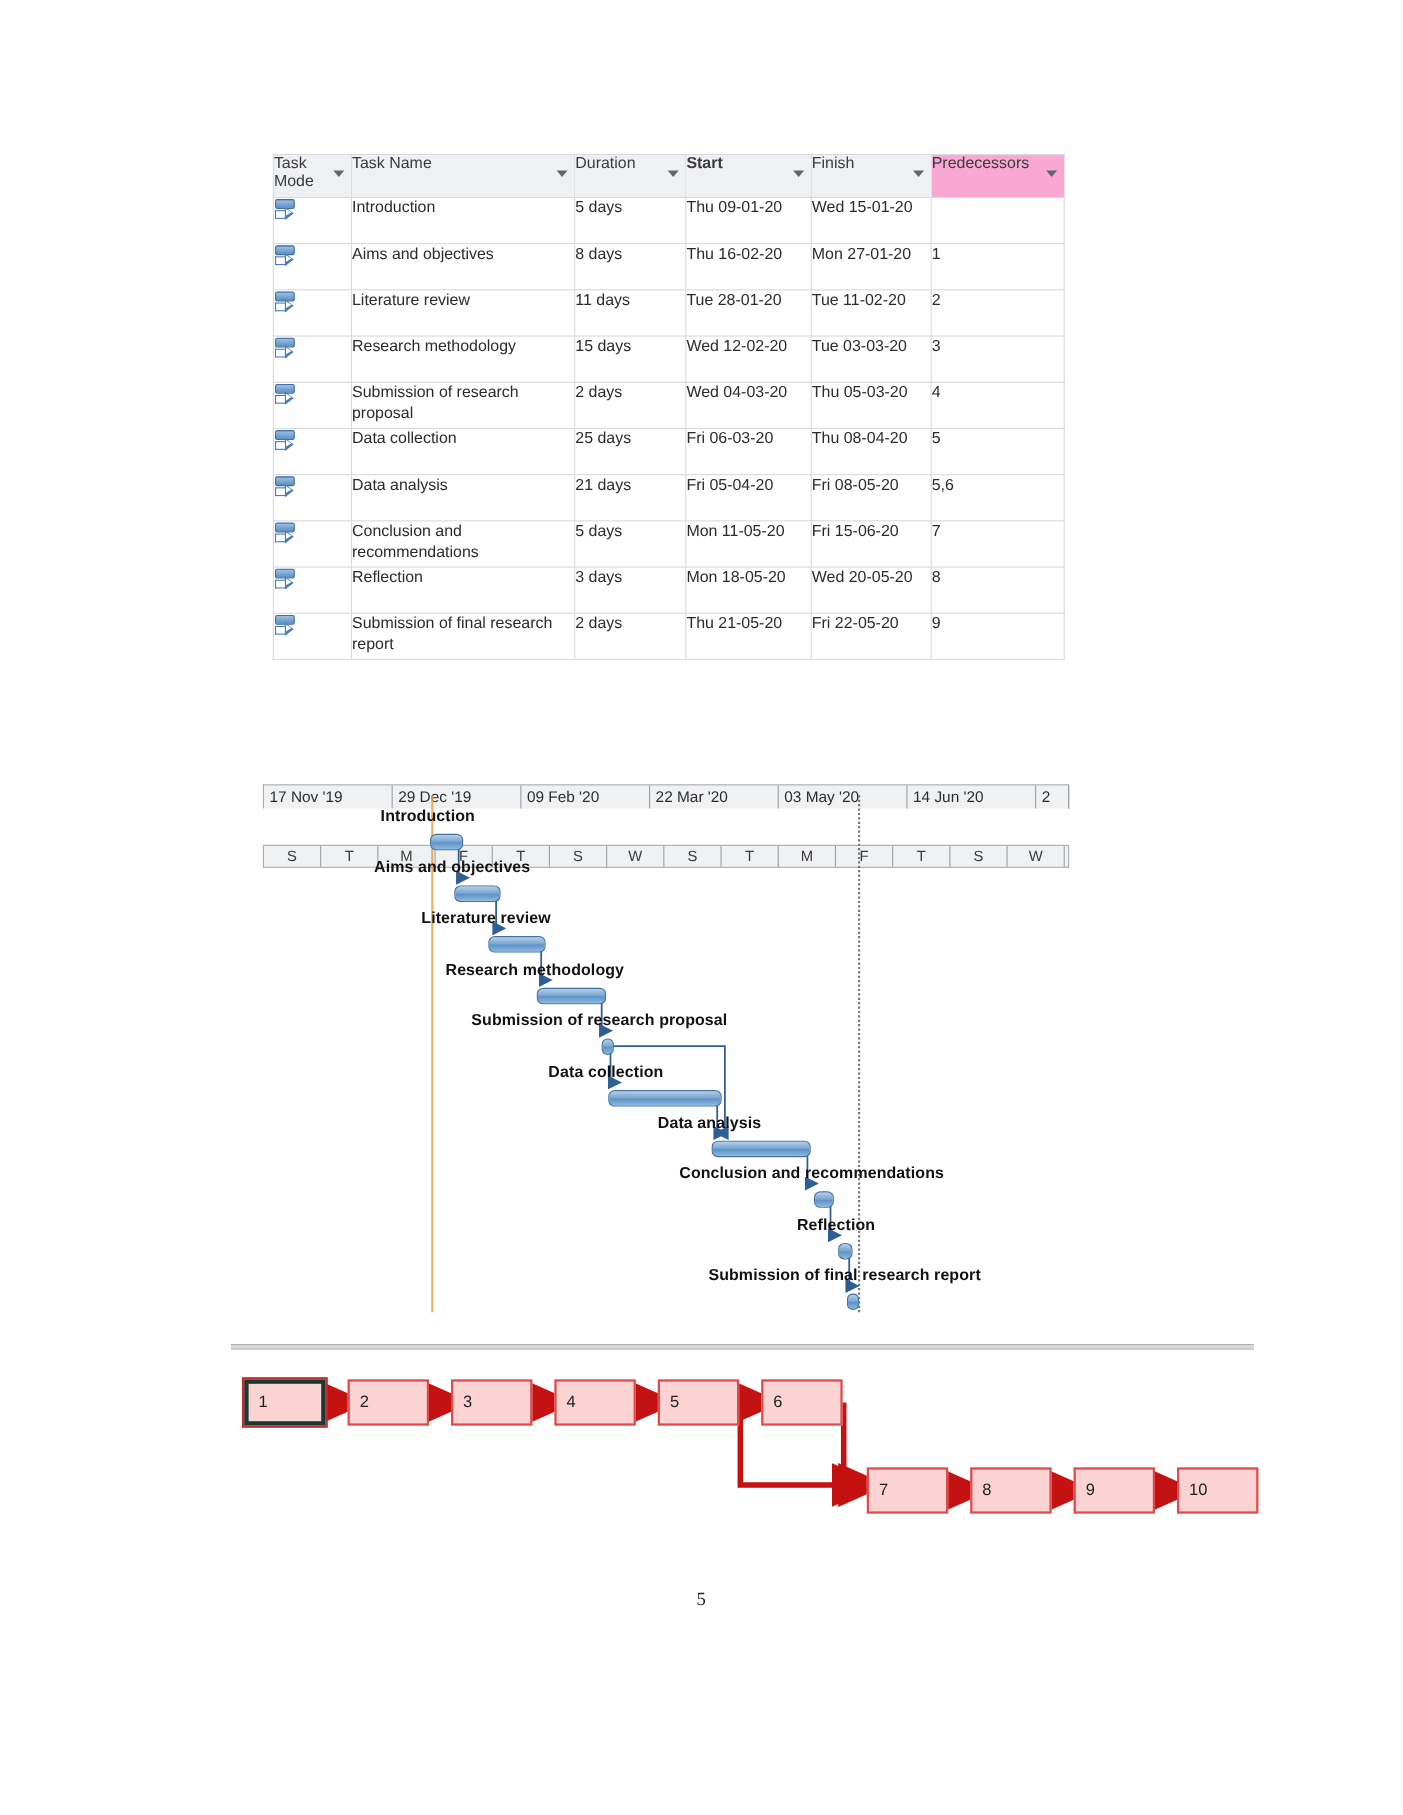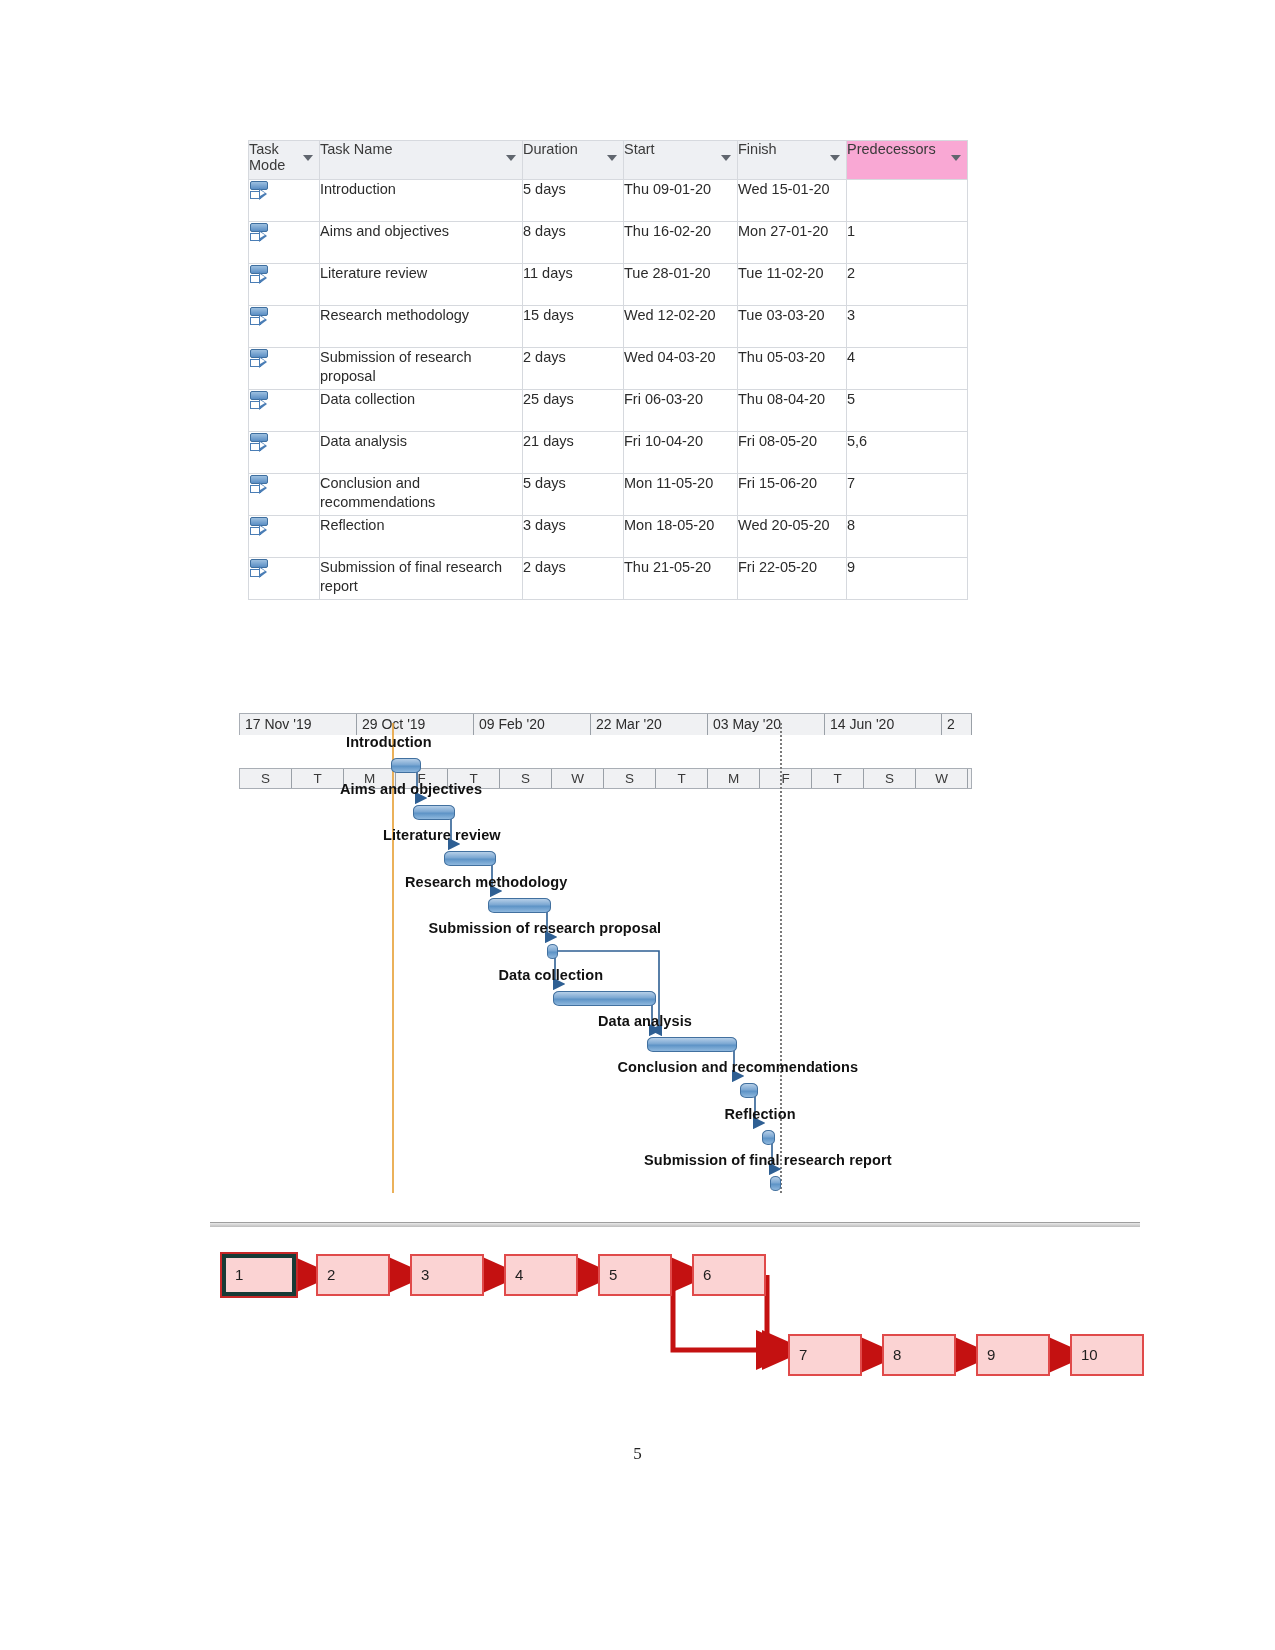--- a/index.html
+++ b/index.html
@@ -76,21 +76,21 @@
   td.c-mode { width: 70px; padding-left: 11px; }
   td.c-name { width: 202px; padding-left: 22px; }
   td.c-dur  { width: 100px; }
   td.c-start{ width: 113px; }
   td.c-fin  { width: 108px; }
   td.c-pred { width: 120px; }
 
   th.c-mode { width: 70px; }
   th.c-name { width: 202px; }
   th.c-dur  { width: 100px; }
-  th.c-start{ width: 113px; }
+  th.c-start{ width: 113px; font-weight: bold; }
   th.c-fin  { width: 108px; }
   th.c-pred { width: 120px; }
 
   
   .mode-icon { display:block; width: 22px; height: 24px; position: relative; }
   .mode-icon .cap {
     position: absolute; left: 1px; top: 1px;
     width: 16px; height: 7px;
     background: linear-gradient(#9dc0e0, #5b8ec4);
     border: 1px solid #3f6f9f;
@@ -369,21 +369,21 @@
         <tr>
           <td class="c-mode">
             <span class="mode-icon">
               <span class="cap"></span>
               <span class="arrow-body"></span>
               <span class="arrow-head"></span>
             </span>
           </td>
           <td class="c-name">Data analysis</td>
           <td class="c-dur">21 days</td>
-          <td class="c-start">Fri 10-04-20</td>
+          <td class="c-start">Fri 05-04-20</td>
           <td class="c-fin">Fri 08-05-20</td>
           <td class="c-pred">5,6</td>
         </tr>
         <tr>
           <td class="c-mode">
             <span class="mode-icon">
               <span class="cap"></span>
               <span class="arrow-body"></span>
               <span class="arrow-head"></span>
             </span>
@@ -422,21 +422,21 @@
           <td class="c-fin">Fri 22-05-20</td>
           <td class="c-pred">9</td>
         </tr>
       </tbody>
   </table>
 </div>
 
 <div id="gantt">
   <div class="tl-row1" id="tl-major">
       <div class="tl-cell">17 Nov '19</div>
-      <div class="tl-cell">29 Oct '19</div>
+      <div class="tl-cell">29 Dec '19</div>
       <div class="tl-cell">09 Feb '20</div>
       <div class="tl-cell">22 Mar '20</div>
       <div class="tl-cell">03 May '20</div>
       <div class="tl-cell">14 Jun '20</div>
       <div class="tl-cell">2</div>
     </div>
   <div class="tl-row2" id="tl-minor">
       <div class="tl-cell2">S</div>
       <div class="tl-cell2">T</div>
       <div class="tl-cell2">M</div>

